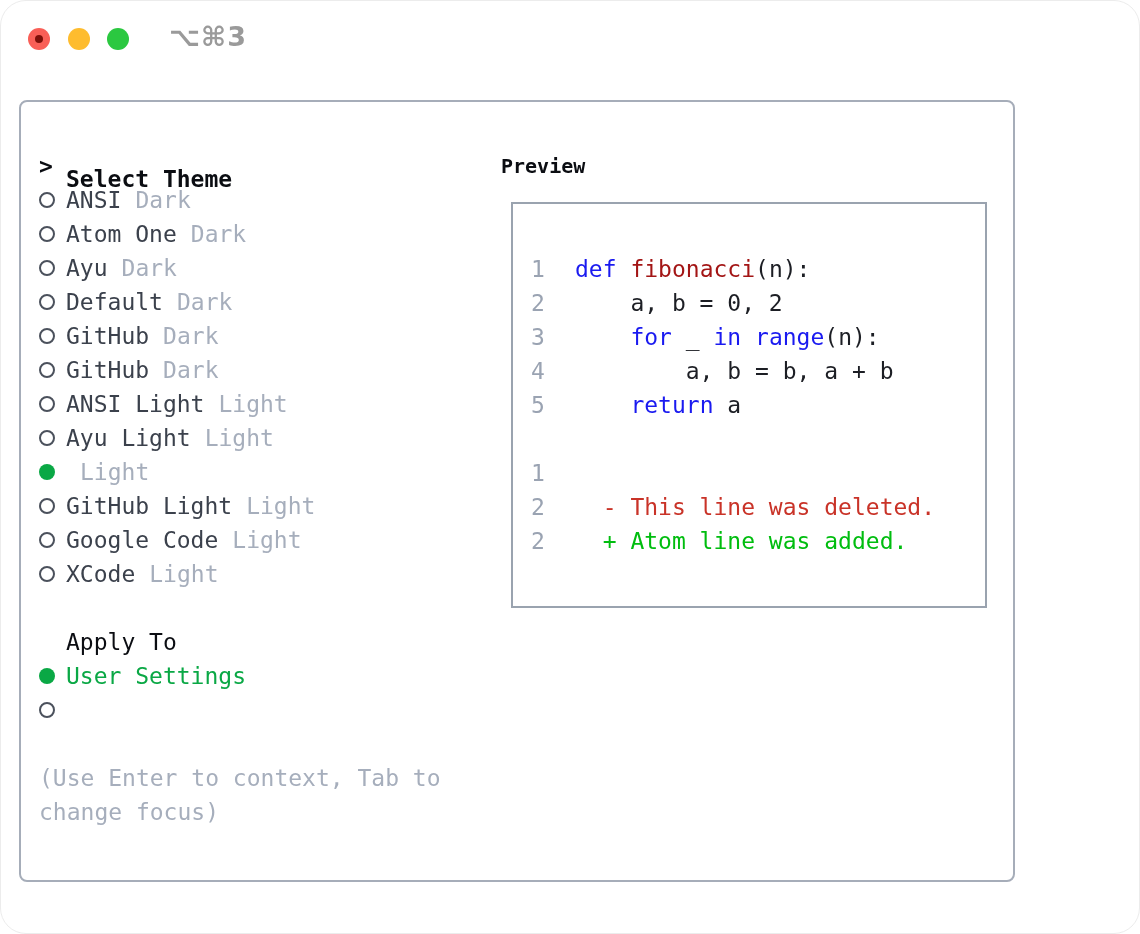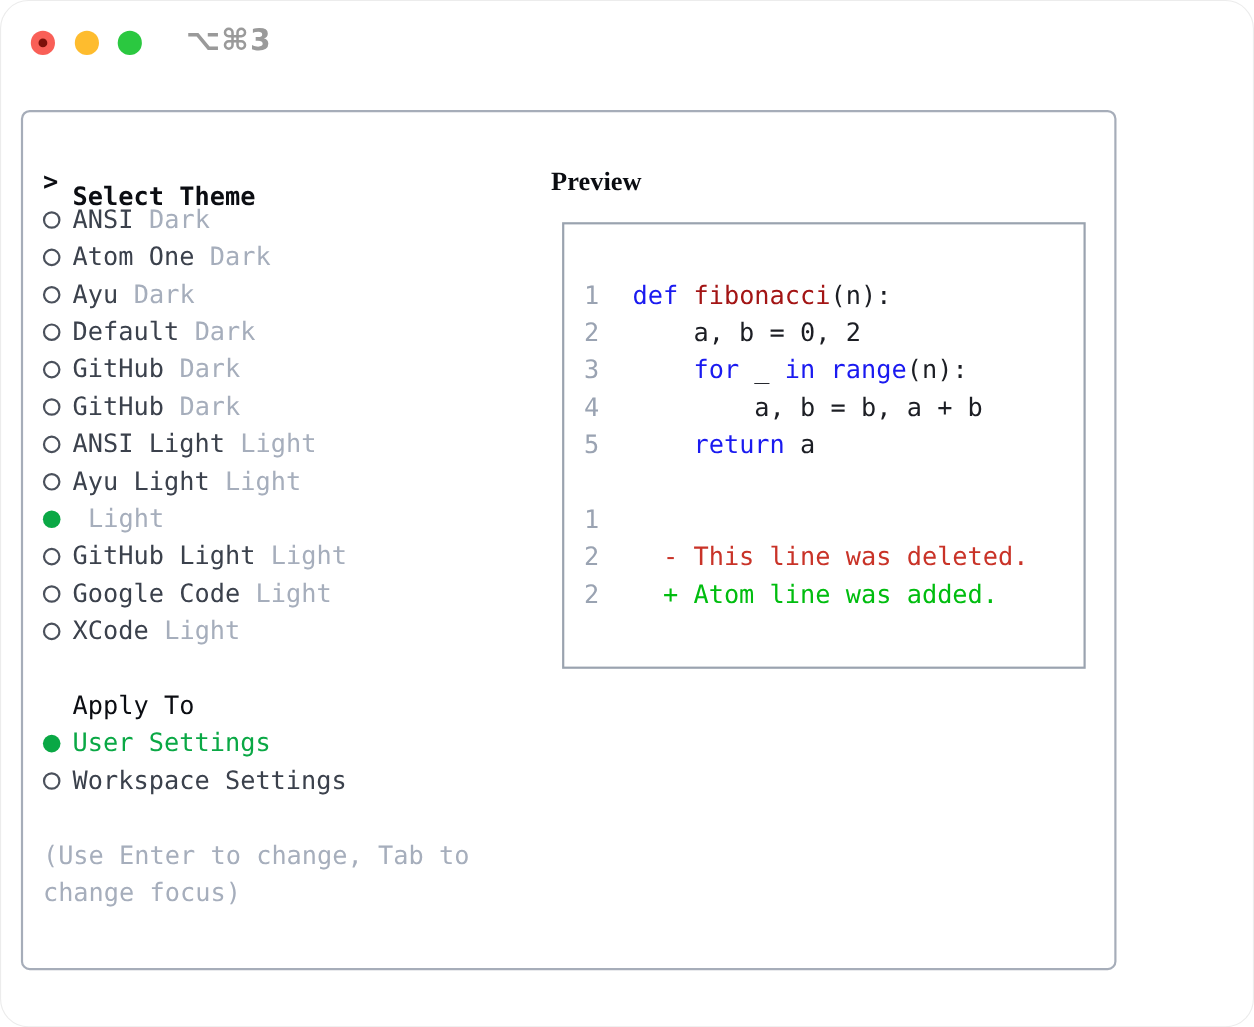--- a/index.html
+++ b/index.html
@@ -36,21 +36,21 @@
   .prompt{color:var(--header-text);font-weight:bold;}
   .list-title{color:var(--header-text);font-weight:bold;margin-top:25px;}
   .sub-title{color:var(--header-text);}
   .radio-icon{width:12px;height:12px;border-radius:50%;border:2px solid #4b515c;display:inline-block;box-sizing:content-box;}
   .radio-icon.selected{width:16px;height:16px;border:none;background:var(--selection-green);}
   .item-label{color:var(--item-text);}
   .item-label.selected{color:var(--selection-green);}
   .suffix{color:var(--muted);margin-left:14px;}
   .hint{font-size:23px;line-height:34px;height:34px;color:var(--muted);white-space:pre;}
   
-  .preview-title{position:absolute;left:480px;top:47px;font-size:24px;line-height:34px;font-weight:bold;color:var(--header-text);white-space:pre;font-family:Liberation Serif, serif;}
+  .preview-title{position:absolute;left:480px;top:47px;font-size:20px;line-height:34px;font-weight:bold;color:var(--header-text);white-space:pre;}
   .preview-box{
     position:absolute;left:490px;top:100px;width:476px;height:406px;box-sizing:border-box;
     border:2px solid var(--preview-border);background:#fff;
     padding:48px 0 0 18px;overflow:hidden;
   }
   .code-row{height:34px;display:flex;font-size:23px;line-height:34px;white-space:pre;}
   .ln{display:inline-block;width:28px;flex:none;color:var(--lineno);}
   .code{white-space:pre;margin-left:16px;}
   .blank{height:34px;}
   .seg-k{color:var(--keyword-blue);}
@@ -99,26 +99,26 @@
 
       <div class="row blank"></div>
 
       <div class="row">
         <span class="gutter"></span>
         <span class="sub-title">Apply To</span>
       </div>
 
       <div id="apply-items">
           <div class="row"><span class="gutter"><span class="radio-icon selected"></span></span><span class="item-label selected">User Settings</span></div>
-          <div class="row"><span class="gutter"><span class="radio-icon"></span></span><span class="item-label">Workspace Settings</span></div>
+          <div class="row"><span class="gutter"><span class="radio-icon"></span></span></div>
         </div>
 
       <div class="row blank"></div>
 
-      <div class="hint">(Use Enter to change, Tab to</div>
+      <div class="hint">(Use Enter to context, Tab to</div>
       <div class="hint">change focus)</div>
     </div>
 
     <div class="preview-title">Preview</div>
 
     <div class="preview-box">
       <div id="code-lines">
           <div class="code-row"><span class="ln">1</span><span class="code"><span class="seg-k">def</span><span class="seg-t"> </span><span class="seg-f">fibonacci</span><span class="seg-t">(n):</span></span></div>
           <div class="code-row"><span class="ln">2</span><span class="code"><span class="seg-t">    a, b = 0, 2</span></span></div>
           <div class="code-row"><span class="ln">3</span><span class="code"><span class="seg-t">    </span><span class="seg-k">for</span><span class="seg-t"> _ </span><span class="seg-k">in</span><span class="seg-t"> </span><span class="seg-k">range</span><span class="seg-t">(n):</span></span></div>

